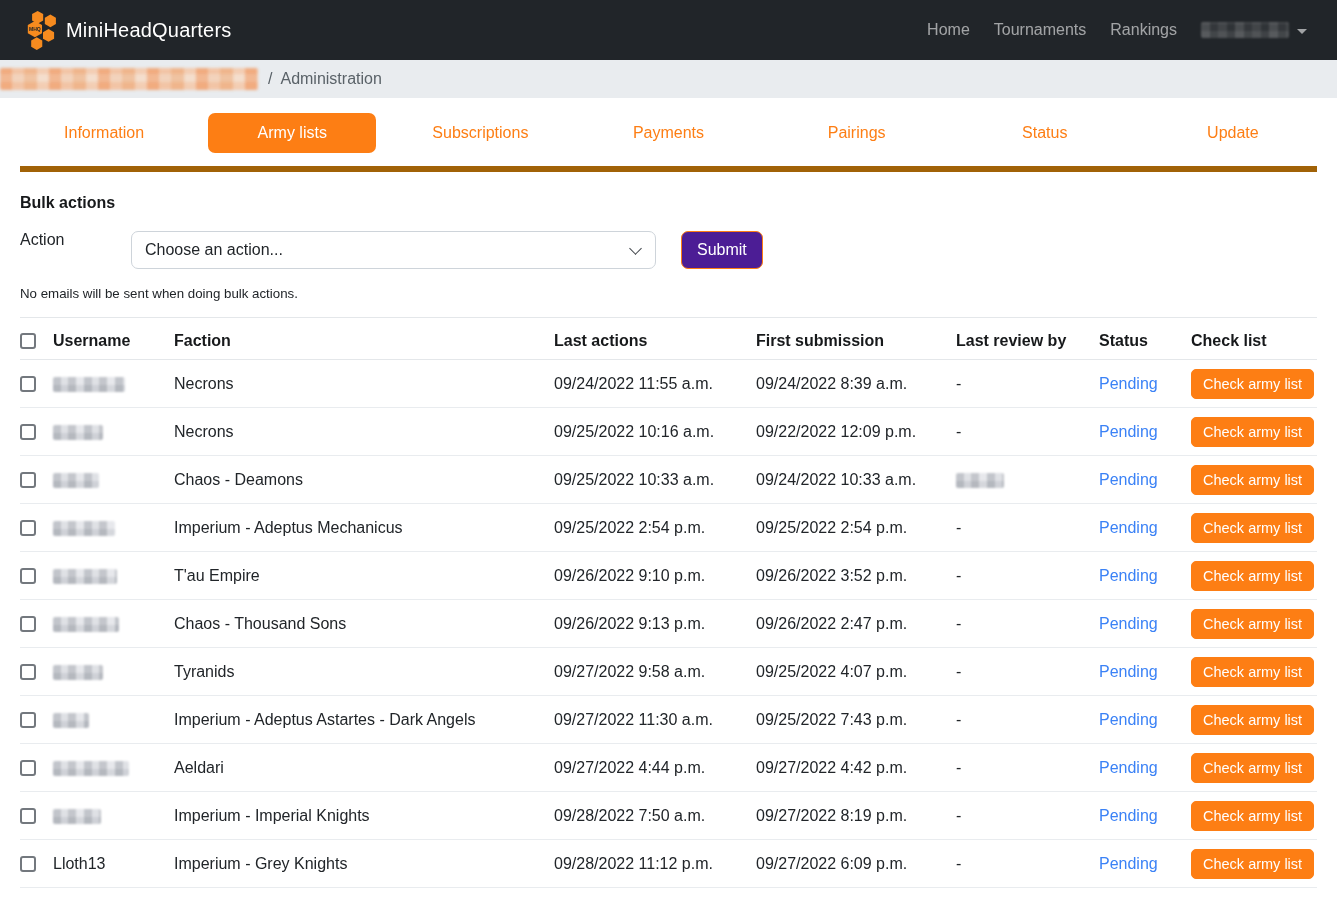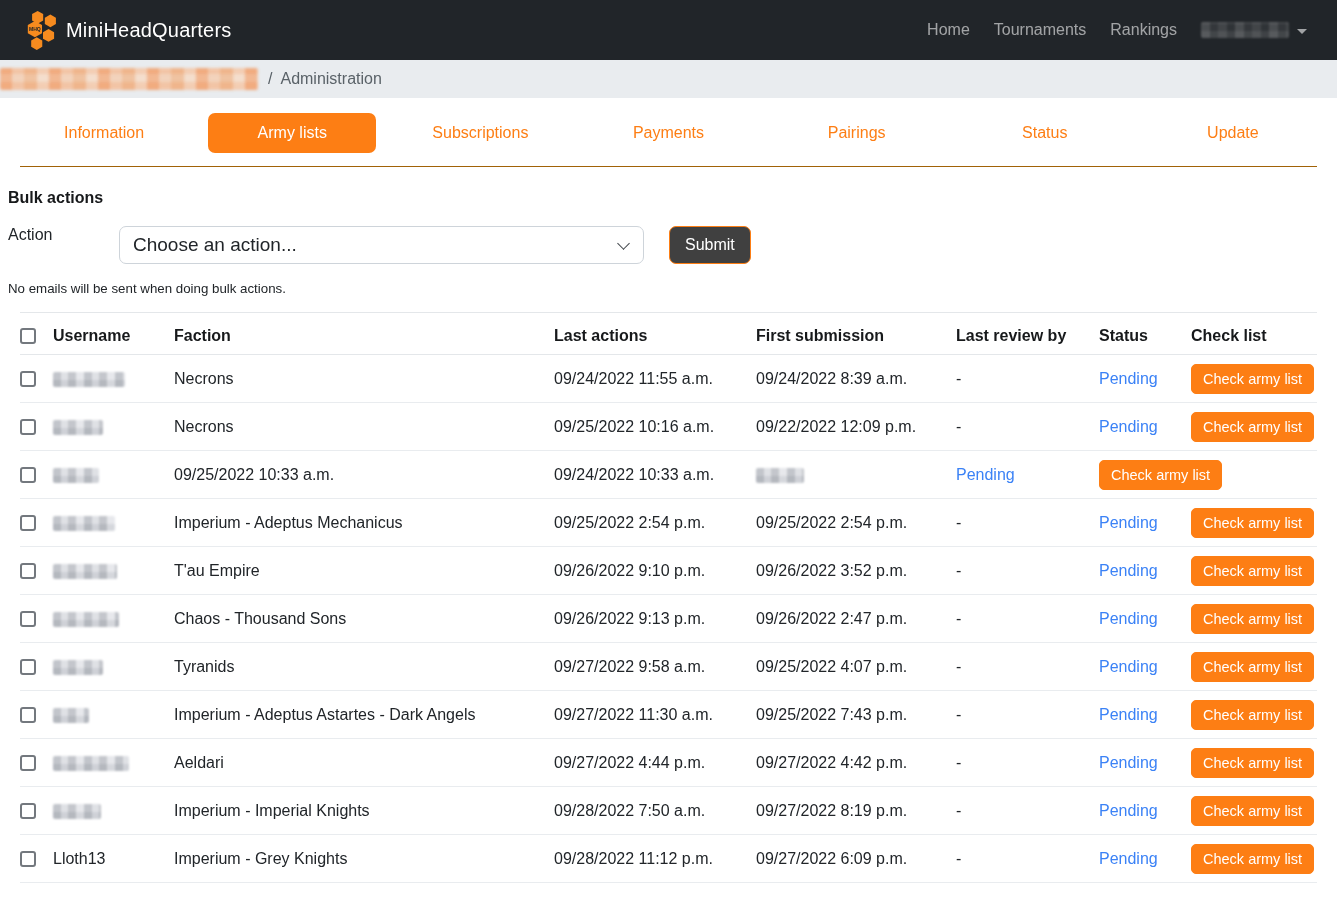--- a/index.html
+++ b/index.html
@@ -57,49 +57,49 @@
     height: 38px; background: #e9ecef;
     display: flex; align-items: center; padding-right: 24px;
   }
   .breadcrumb-sep, .breadcrumb-current { color: #5a6268; font-size: 16px; }
   .breadcrumb-sep { margin: 0 8px 0 10px; }
 
   
   .tabs {
     display: flex; align-items: center;
     margin: 15px 20px 0 20px; padding-bottom: 13px;
-    border-bottom: 1px solid #a16207;
+    border-bottom: 6px solid #a16207;
     gap: 20px;
   }
   .tab {
     flex: 1; text-align: center; color: #fd7e14; font-size: 16px;
     padding: 11px 0; cursor: pointer; border-radius: 7px;
   }
   .tab.active { background: #fd7e14; color: #ffffff; }
 
   
-  .bulk { padding: 22px 20px 0 8px; }
+  .bulk { padding: 22px 20px 0 20px; }
   .bulk-heading { font-size: 16px; font-weight: 700; color: #17191b; }
   .bulk-row { display: flex; align-items: flex-start; margin-top: 19px; }
   .action-label { width: 111px; font-size: 16px; color: #212529; }
   .select-wrap { position: relative; width: 525px; }
   .action-select {
     width: 100%; height: 38px; border: 1px solid #ced4da; border-radius: 7px;
-    background: #ffffff; font-size: 19px; color: #212529; padding: 0 34px 0 13px;
+    background: #ffffff; font-size: 16px; color: #212529; padding: 0 34px 0 13px;
     display: flex; align-items: center; cursor: pointer;
   }
   .chevron-down {
     position: absolute; right: 16px; top: 13px;
     width: 9px; height: 9px;
     border-right: 1.6px solid #3e4348; border-bottom: 1.6px solid #3e4348;
     transform: rotate(45deg); pointer-events: none;
   }
   .submit-btn {
     margin-left: 25px; height: 38px; padding: 0 15px;
-    background: #404040; border: 1px solid #fd7e14; border-radius: 7px;
+    background: #4c1d95; border: 1px solid #fd7e14; border-radius: 7px;
     color: #ffffff; font-size: 16px; cursor: pointer;
     font-family: "Liberation Sans", sans-serif;
   }
   .bulk-note { margin-top: 17px; font-size: 13.3px; color: #212529; }
   .divider { border: none; border-top: 1px solid #e4e7ea; margin: 16px 20px 0 20px; }
 
   
   .army-table { padding: 0 20px; }
   .t-row {
     display: grid;
@@ -227,20 +227,21 @@
     <div class="t-cell cell-lrb">-</div>
     <div class="t-cell cell-status status-pending">Pending</div>
     <div class="t-cell"><button class="check-btn">Check army list</button></div>
   </div>
 
   <div class="t-row">
     <div class="t-cell">
           <input type="checkbox" style="">
         </div>
     <div class="t-cell cell-username"><span class="redacted" style="width: 46px;"></span></div>
+    <div class="t-cell cell-faction">Chaos - Deamons</div>
     <div class="t-cell cell-lm">09/25/2022 10:33 a.m.</div>
     <div class="t-cell cell-fs">09/24/2022 10:33 a.m.</div>
     <div class="t-cell cell-lrb"><span class="redacted" style="width: 48px;"></span></div>
     <div class="t-cell cell-status status-pending">Pending</div>
     <div class="t-cell"><button class="check-btn">Check army list</button></div>
   </div>
 
   <div class="t-row">
     <div class="t-cell">
           <input type="checkbox" style="">

